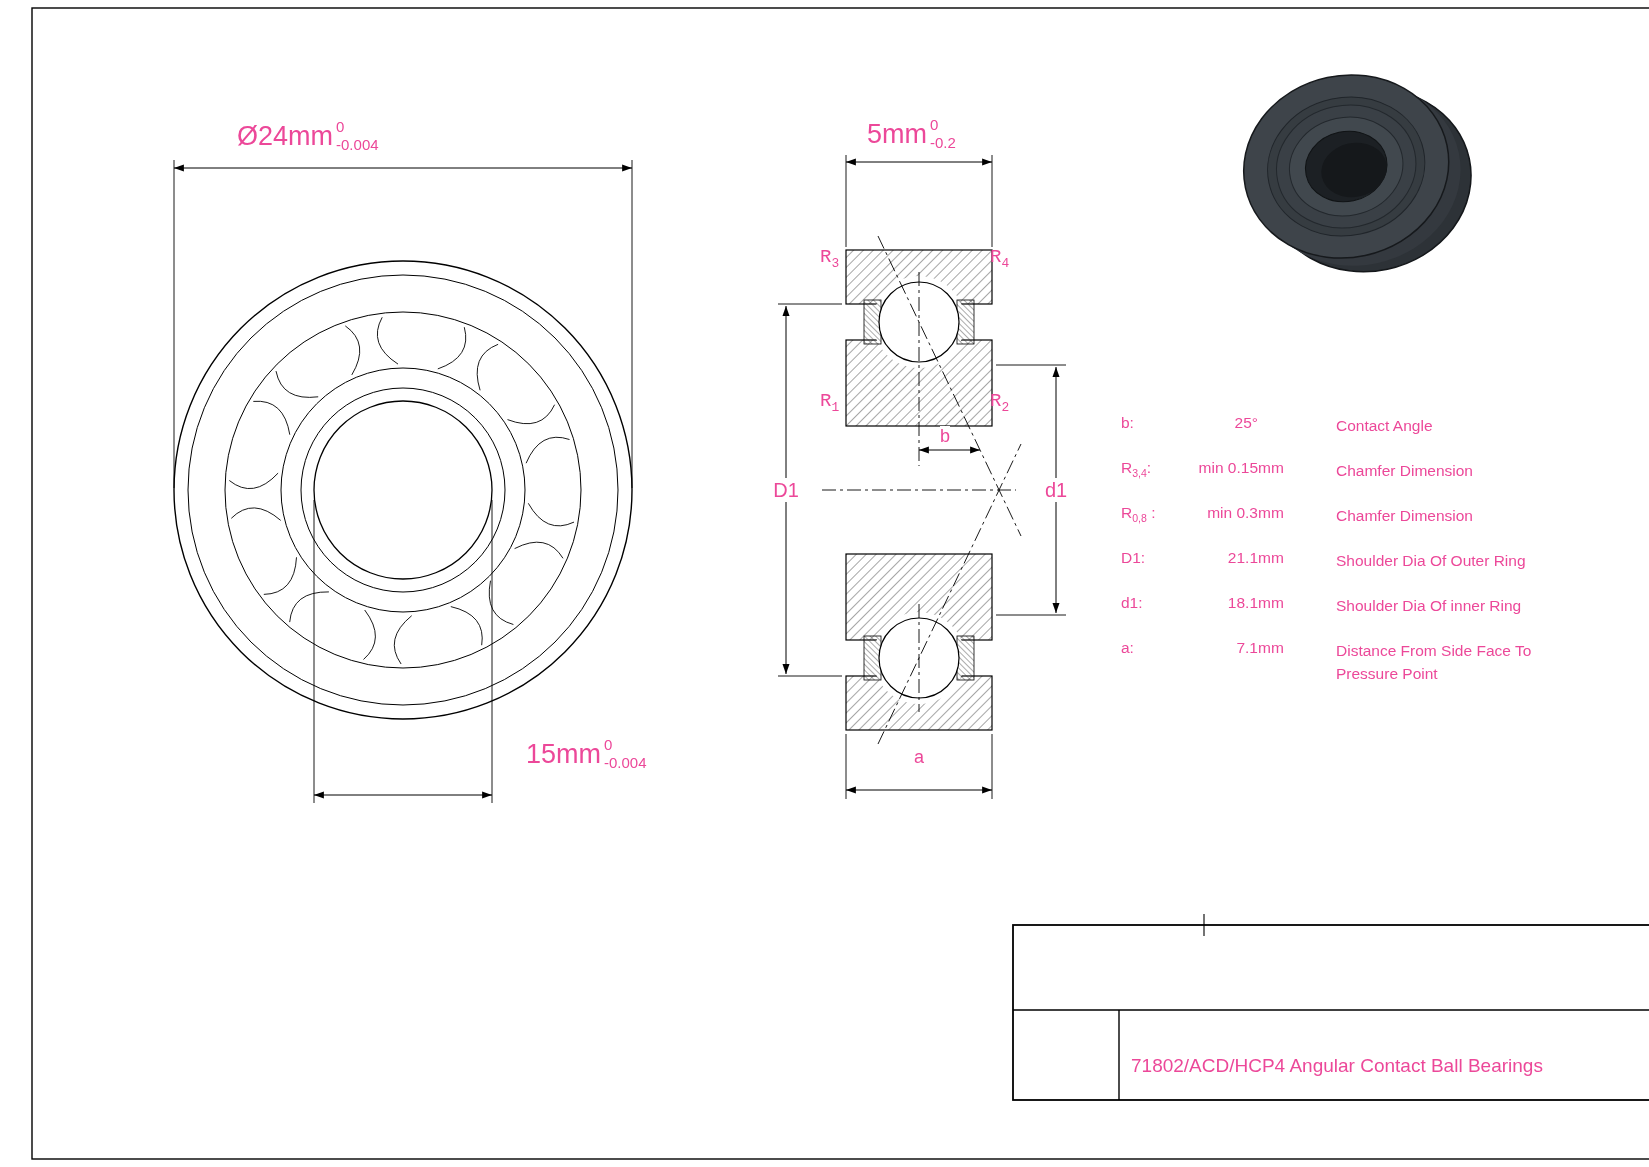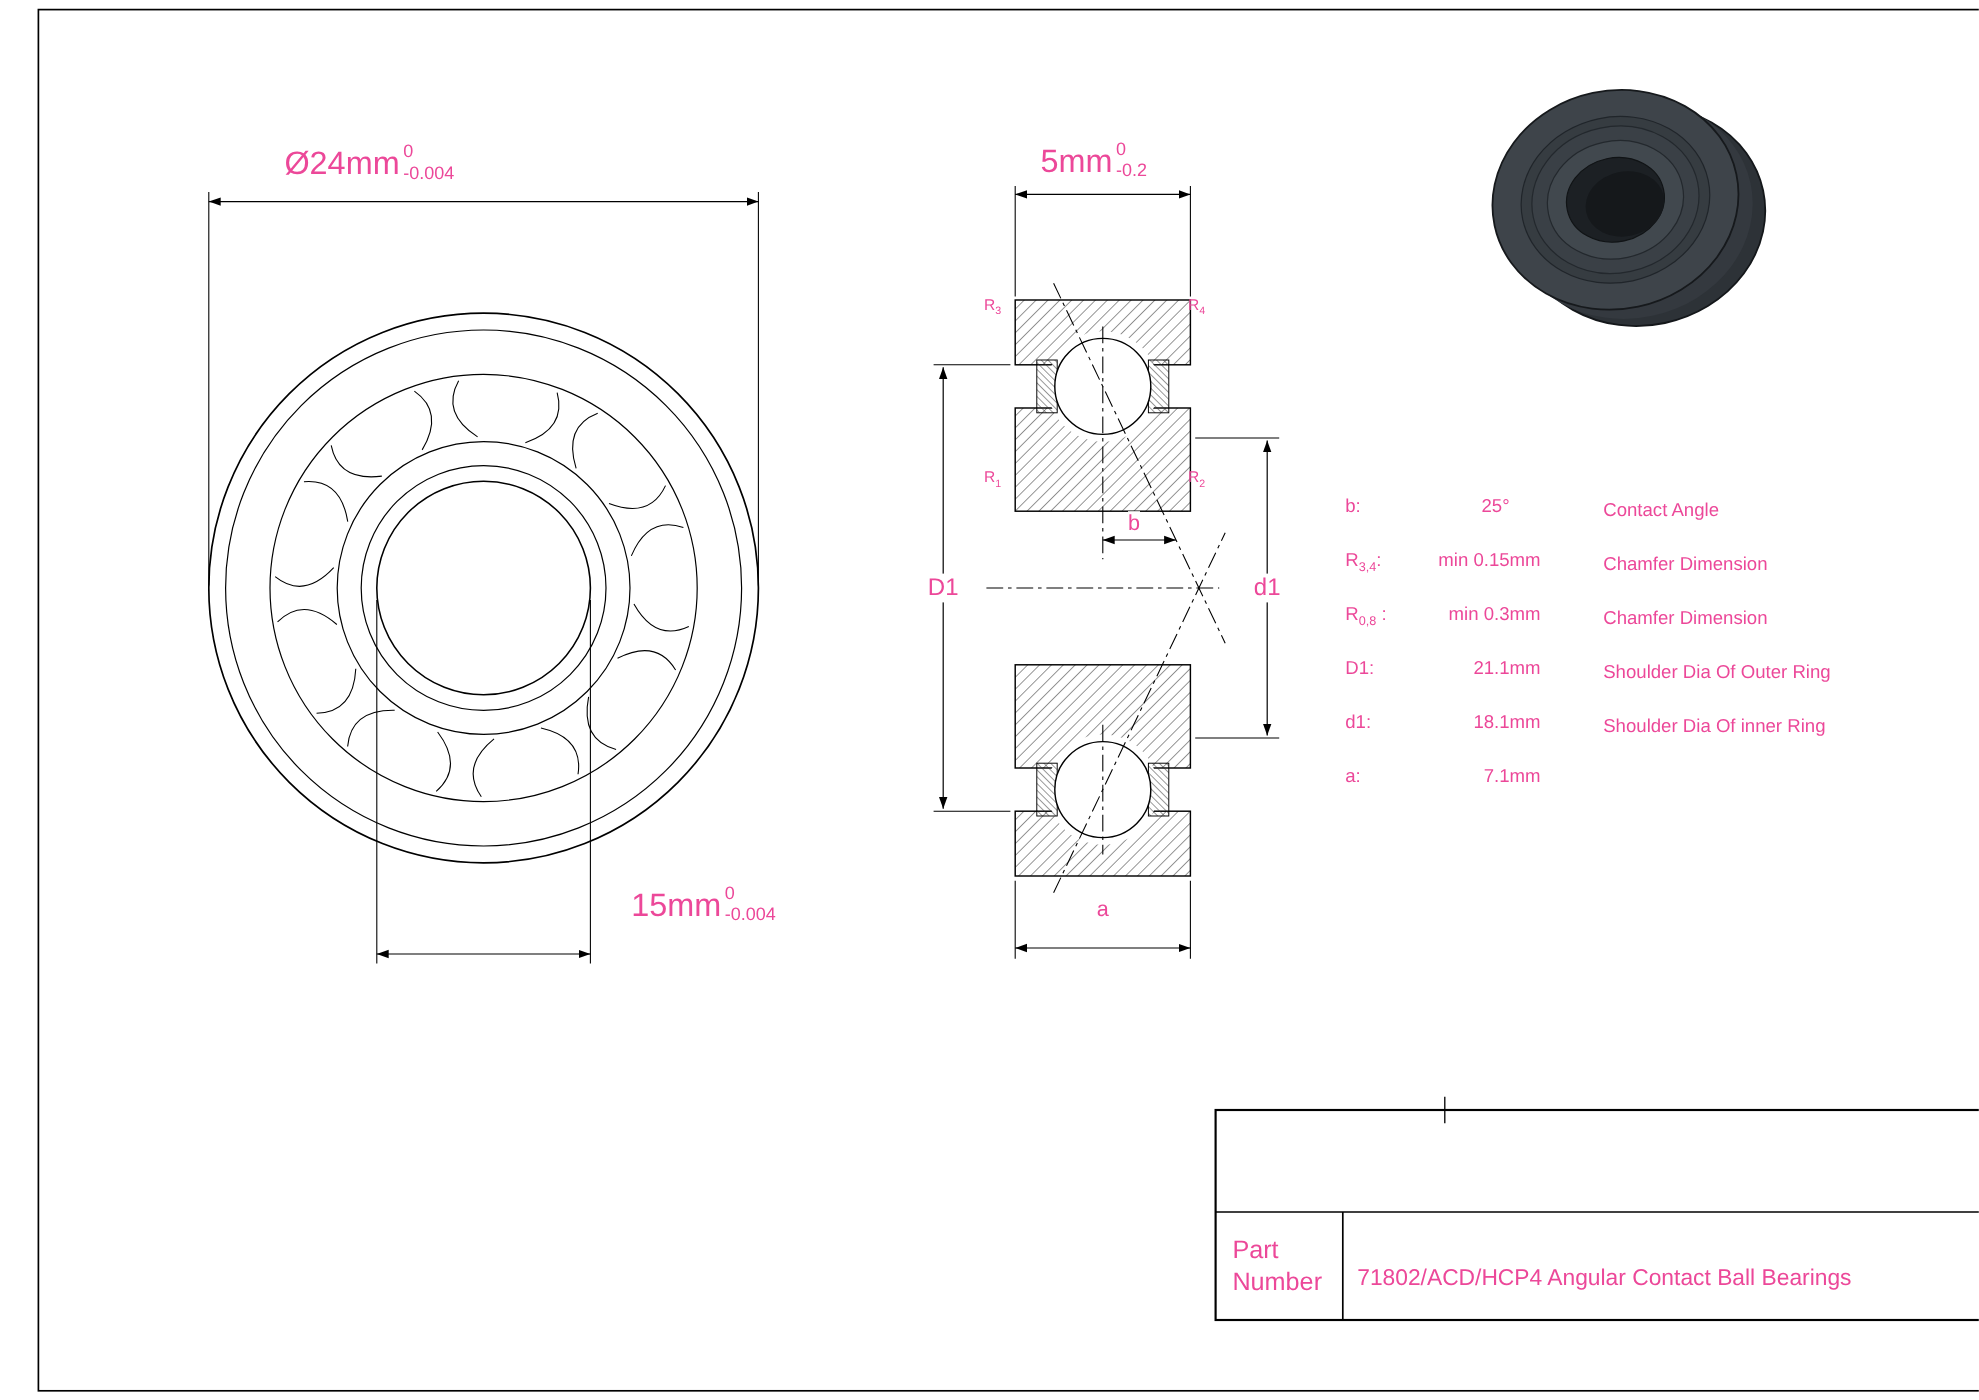--- a/index.html
+++ b/index.html
@@ -4,21 +4,21 @@
 <style>
   html,body{margin:0;padding:0;background:#fff;}
   .page{position:relative;width:1649px;height:1167px;background:#fff;overflow:hidden;
         font-family:"Liberation Sans","DejaVu Sans",sans-serif;color:#ec4899;margin-left:24px;}
   .page svg{position:absolute;left:0;top:0;}
   .abs{position:absolute;}
   
   .dim{display:flex;align-items:flex-start;font-size:27px;white-space:nowrap;}
   .dim .main{line-height:40px;}
   .tol{display:flex;flex-direction:column;font-size:15px;line-height:18px;margin-left:3px;padding-top:2px;}
-  .rlabel{font-size:13px;white-space:nowrap;}
+  .rlabel{font-size:19px;white-space:nowrap;font-family:Liberation Mono, monospace;}
   sub{font-size:0.68em;}
   .axis-label{font-size:20px;background:#fff;text-align:center;line-height:24px;}
   .small-label{font-size:18px;background:#fff;line-height:20px;}
   
   .spec{display:flex;flex-direction:column;}
   .spec-row{display:flex;align-items:flex-start;height:45px;font-size:15.5px;}
   .c-label{width:50px;}
   .c-value{width:87px;text-align:right;}
   .c-unit{width:78px;}
   .c-desc{width:250px;line-height:23px;}
@@ -221,21 +221,19 @@
     <div class="spec-row">
       <span class="c-label"><span>d1:</span><sub></sub><span></span></span>
       <span class="c-value">18.1</span>
       <span class="c-unit">mm</span>
       <span class="c-desc">Shoulder Dia Of inner Ring</span>
     </div>
     <div class="spec-row">
       <span class="c-label"><span>a:</span><sub></sub><span></span></span>
       <span class="c-value">7.1</span>
       <span class="c-unit">mm</span>
-    </div>
-  </div>
-
-  <div class="abs tb-part-label">
-    <span>Part Number</span>
-  </div>
+      <span class="c-desc">Distance From Side Face To Pressure Point</span>
+    </div>
+  </div>
+
   <div class="abs tb-part-value">71802/ACD/HCP4 Angular Contact Ball Bearings</div>
 
 </div>
 
 </body></html>

